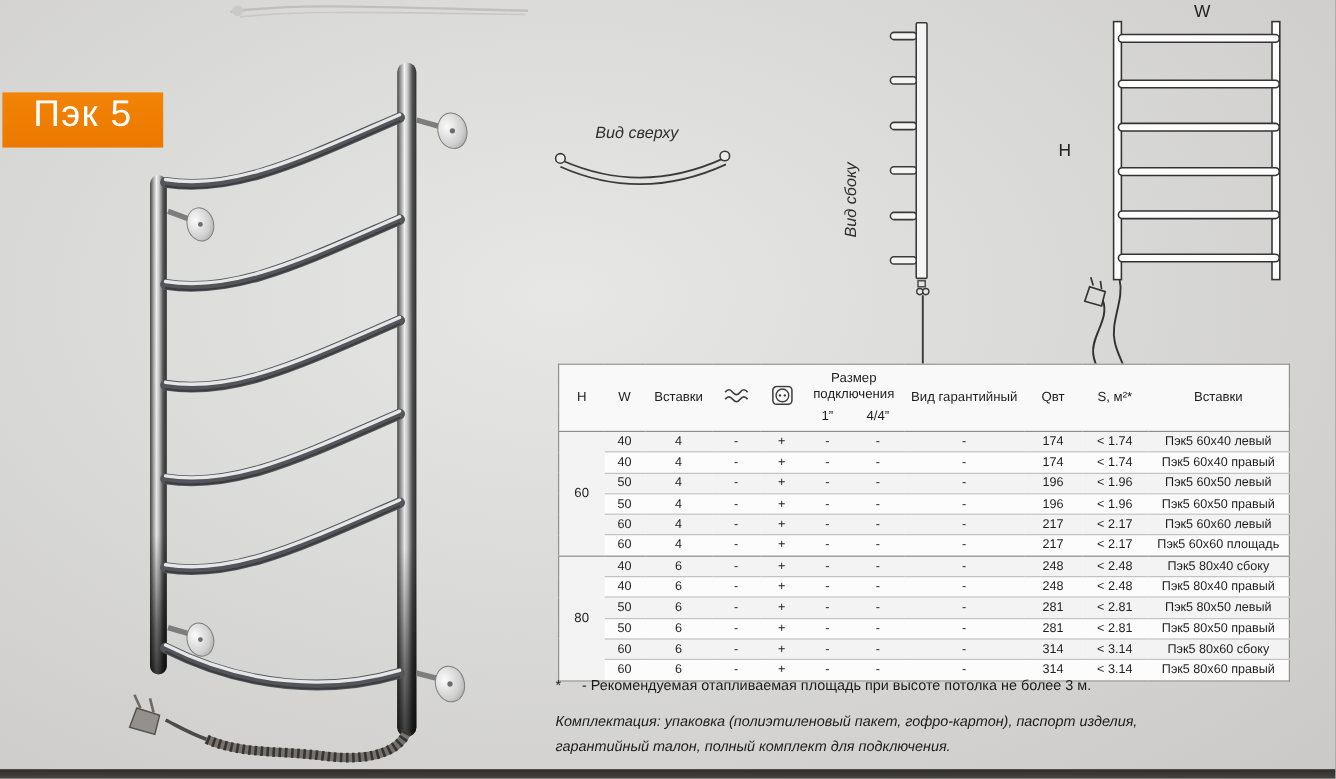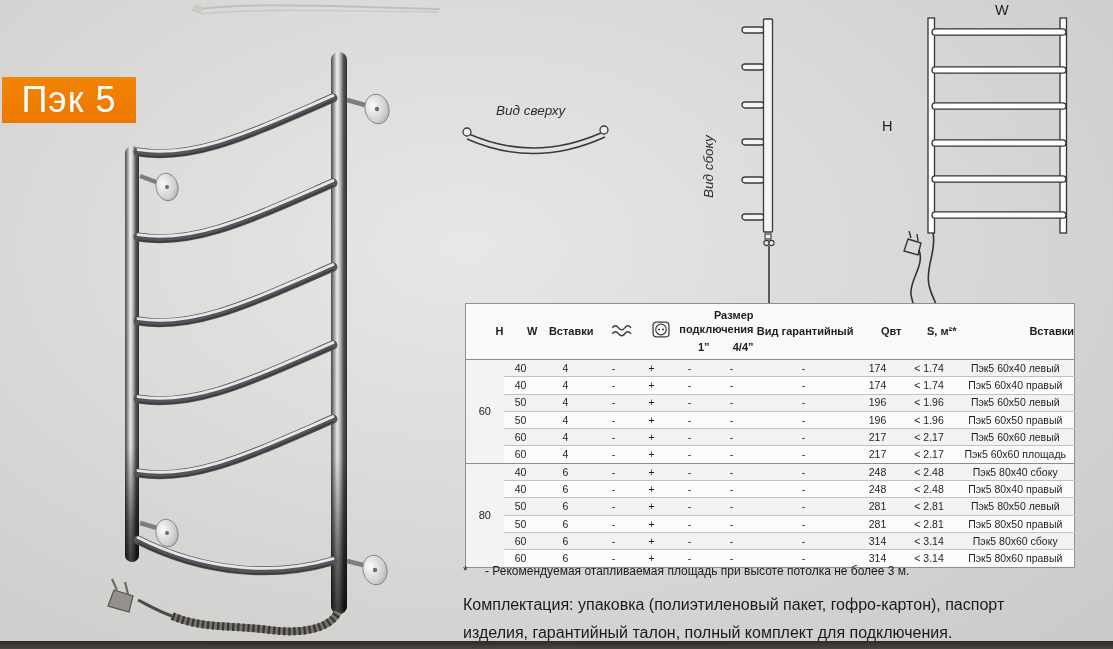--- a/index.html
+++ b/index.html
@@ -7,56 +7,56 @@
     position:relative;width:1113px;height:649px;overflow:hidden;
     font-family:"Liberation Sans","DejaVu Sans",sans-serif;
     background:radial-gradient(ellipse at 42% 38%, #e7e7e6 0%, #dadad9 45%, #cac9c8 100%);
   }
   .abs{position:absolute;}
 
   
   .badge{
     left:2px;top:77px;width:134px;height:46px;
     background:linear-gradient(180deg,#f28406 0%,#ec7800 100%);
-    color:#fff;font-size:36px;letter-spacing:1px;
-    display:flex;align-items:center;justify-content:center;
+    color:#fff;font-size:31px;letter-spacing:1px;
+    display:flex;align-items:flex-start;justify-content:center;
   }
 
   
   .diag-label{color:#2e2e2e;font-size:13.5px;white-space:nowrap;font-style:italic;}
   .vlabel{
     left:701px;top:88px;height:110px;
     writing-mode:vertical-rl;transform:rotate(180deg);
     display:flex;align-items:center;
   }
   .dim-label{color:#222;font-size:14.5px;}
 
   
   .spec{
     left:465px;top:303px;width:609px;
     border-collapse:collapse;table-layout:fixed;
     background:#f9f9f9;border:1.2px solid #8f8f8f;
     font-size:10.5px;color:#1e1e1e;
   }
-  .spec th{font-size:11px;font-weight:700;padding:0;text-align:right;vertical-align:middle;line-height:1.2;}
+  .spec th{font-size:11px;font-weight:400;padding:0;text-align:center;vertical-align:middle;line-height:1.2;}
   .spec thead tr.h1 th{height:37px;}
   .spec thead tr.h2 th{height:16px;vertical-align:top;padding-bottom:2px;}
   .spec td{height:16.3px;padding:0;text-align:center;vertical-align:middle;line-height:1;}
   .spec tbody td{border-top:1px solid #c2c2c2;}
   .spec tbody tr:first-child td{border-top:1px solid #8d8d8d;}
   .spec tbody tr.group-start td{border-top:1px solid #8d8d8d;}
   .spec tbody tr.r0 td{background:#f3f3f3;}
   .spec tbody tr.r1 td{background:#fcfcfc;}
   .spec tbody td.hcell{background:#f7f7f7;font-size:11px;}
   .wrapcell{white-space:normal;}
 
   
   .foot-star{left:463px;top:564px;font-size:12px;color:#1b1b1b;display:flex;}
   .foot-star .sym{width:22px;}
-  .foot-kit{left:463px;top:591px;width:556px;font-size:16px;color:#1b1b1b;line-height:1.75;}
+  .foot-kit{left:463px;top:591px;width:556px;font-size:12px;font-style:italic;color:#1b1b1b;line-height:1.75;}
 
   .bottom-bar{left:0;top:641px;width:1113px;height:8px;background:linear-gradient(180deg,#2f2c2a,#4a4541);}
 </style>
 </head>
 <body>
 
 <div class="stage">
 
   <svg class="abs" style="left:55px;top:0;" width="410" height="649" viewBox="55 0 410 649">
     <defs>

